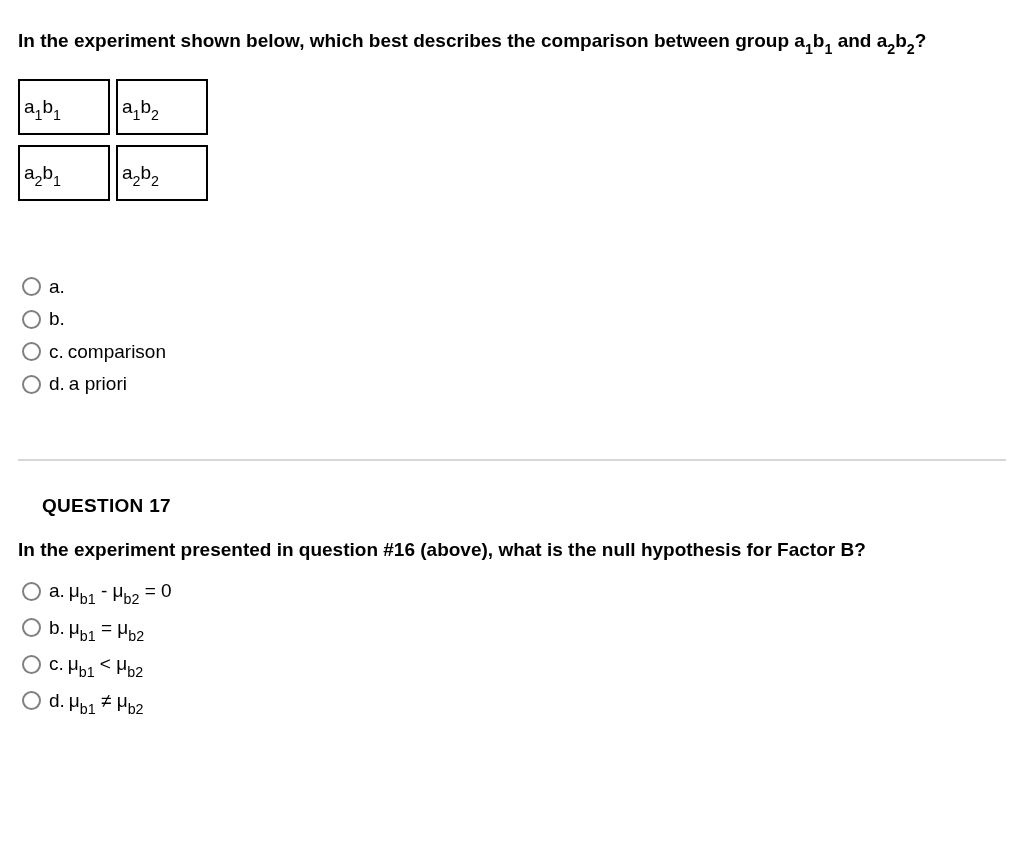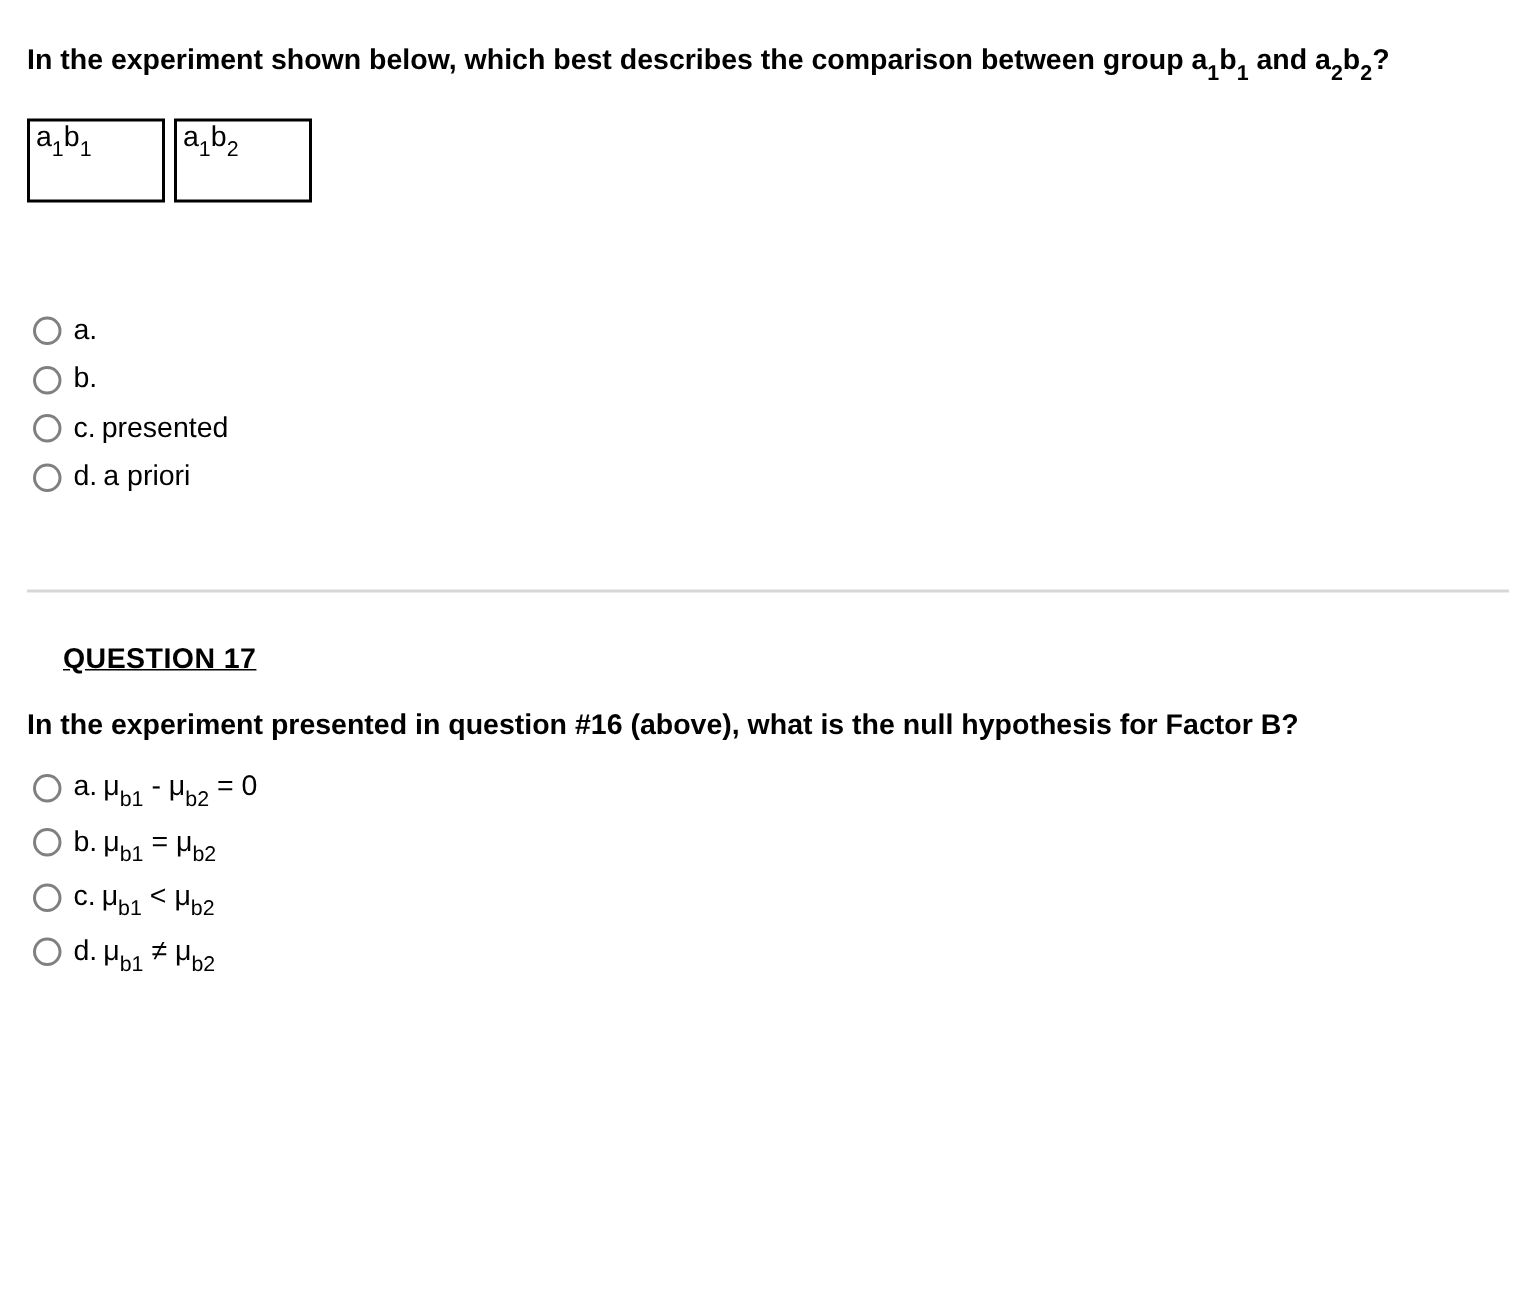--- a/index.html
+++ b/index.html
@@ -18,21 +18,21 @@
   
   .design-grid {
     border-collapse: separate;
     border-spacing: 6px 10px;
     margin: 4px 0 24px -6px;
   }
   .design-grid td {
     border: 2px solid #000;
     width: 92px;
     height: 56px;
-    padding: 0 4px 0 4px;
+    padding: 15px 4px 0 4px;
     vertical-align: top;
     font-size: 19px;
   }
 
   
   .options { margin-left: 4px; margin-bottom: 60px; }
   .option-row {
     display: flex;
     align-items: center;
     margin: 4px 0;
@@ -53,21 +53,20 @@
     border: none;
     border-top: 2px solid #d7d7d7;
     margin: 40px 0 34px 0;
   }
 
   .q-heading {
     font-weight: bold;
     font-size: 19px;
     margin: 0 0 20px 24px;
     letter-spacing: 0.3px;
-    text-decoration: underline;
   }
 
   .options17 { margin-left: 4px; }
   .options17 .option-row { margin: 8px 0; }
 </style>
 </head>
 <body>
 
 <p class="q-prompt">
   <span>In the experiment shown below, which best describes the comparison between group a</span><span><sub>1</sub>b<sub>1</sub></span><span> and a</span><span><sub>2</sub>b<sub>2</sub></span><span>?</span>
@@ -76,38 +75,46 @@
 <table class="design-grid">
   <tbody>
       <tr>
     <td>
       <span>a</span><sub>1</sub><span>b</span><sub>1</sub>
     </td>
     <td>
       <span>a</span><sub>1</sub><span>b</span><sub>2</sub>
     </td>
   </tr>
+  <tr>
+    <td>
+      <span>a</span><sub>2</sub><span>b</span><sub>1</sub>
+    </td>
+    <td>
+      <span>a</span><sub>2</sub><span>b</span><sub>2</sub>
+    </td>
+  </tr>
 </tbody>
   </table>
 
 <div style="height: 34px;"></div>
 
 <div class="options">
   <div class="option-row">
     <span class="radio"></span>
     <span class="opt-letter">a.</span>
   </div>
   <div class="option-row">
     <span class="radio"></span>
     <span class="opt-letter">b.</span>
   </div>
   <div class="option-row">
     <span class="radio"></span>
     <span class="opt-letter">c.</span>
-    <span>presented</span>
+    <span>comparison</span>
   </div>
   <div class="option-row">
     <span class="radio"></span>
     <span class="opt-letter">d.</span>
     <span class="italic">a priori</span>
   </div>
 </div>
 
 <hr class="divider">
 

